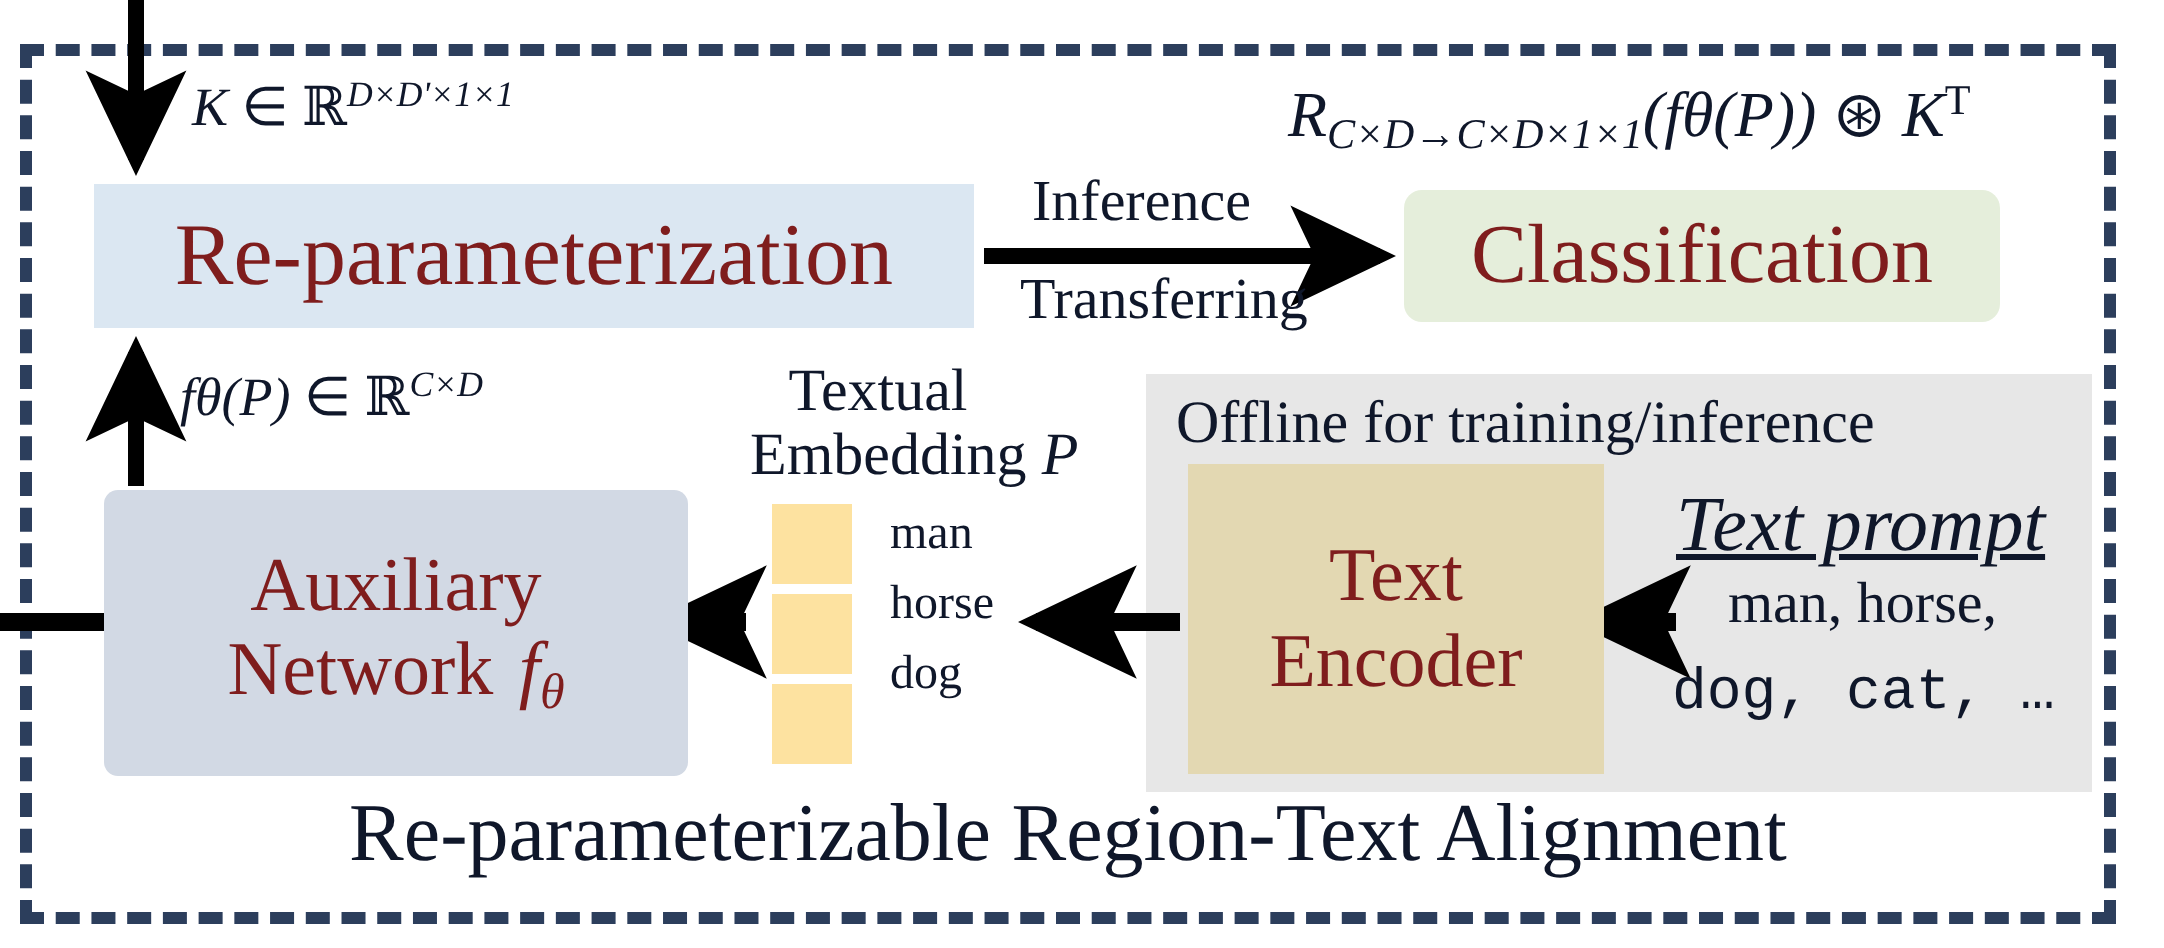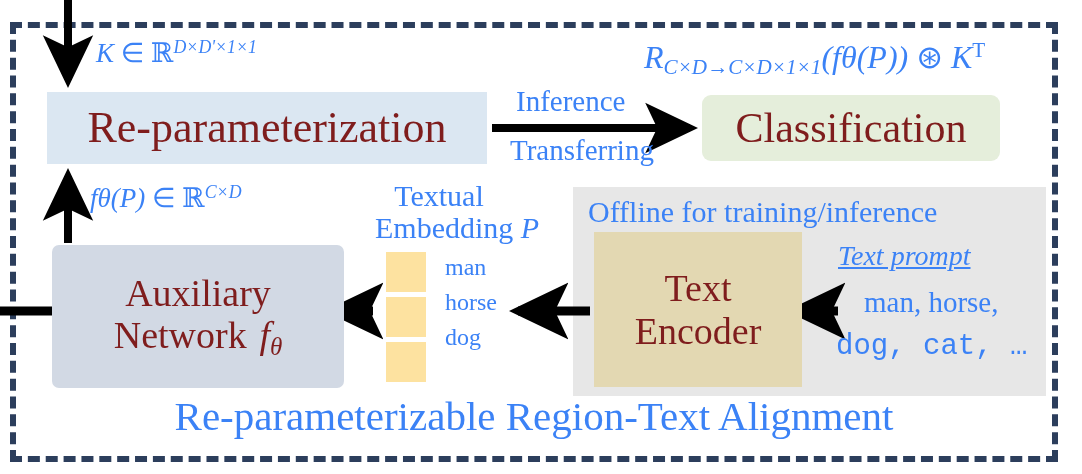--- a/index.html
+++ b/index.html
@@ -52,32 +52,32 @@
   }
   #textencoder-box{
     left:594px;top:232px;width:208px;height:155px;
     background:#e3d8b2;
     font-size:38px;
     flex-direction:column;
     line-height:1.12;
   }
 
   
-  .lbl{color:#3b82f6;white-space:nowrap;}
+  .lbl{color:#0f172a;white-space:nowrap;}
 
   #k-formula{left:96px;top:37px;font-size:27px;}
   #top-formula{left:616px;top:38px;font-size:32px;margin-left:28px;}
   #fp-formula{left:90px;top:182px;font-size:27px;}
 
   #inference-label{left:516px;top:85px;font-size:29px;}
   #transferring-label{left:510px;top:134px;font-size:29px;}
 
   #textual-label{left:375px;top:180px;font-size:30px;text-align:center;width:128px;line-height:1.06;}
   #offline-label{left:588px;top:195px;font-size:30px;}
-  #textprompt-label{left:838px;top:240px;font-size:28px;font-style:italic;text-decoration:underline;}
+  #textprompt-label{left:838px;top:240px;font-size:39px;font-style:italic;text-decoration:underline;}
   #prompt-line1{left:836px;top:286px;font-size:29px;margin-left:28px;}
   #prompt-line2{left:836px;top:330px;font-size:29px;font-family:Liberation Mono, monospace;}
 
   #caption{left:10px;top:392px;width:1048px;text-align:center;font-size:41px;}
 
   
   .mi{font-style:italic;}
   .sub{font-size:0.66em;vertical-align:-0.28em;font-style:italic;}
   .sup{font-size:0.66em;vertical-align:0.52em;font-style:italic;}
   .bb{font-family:"DejaVu Serif", serif;}

